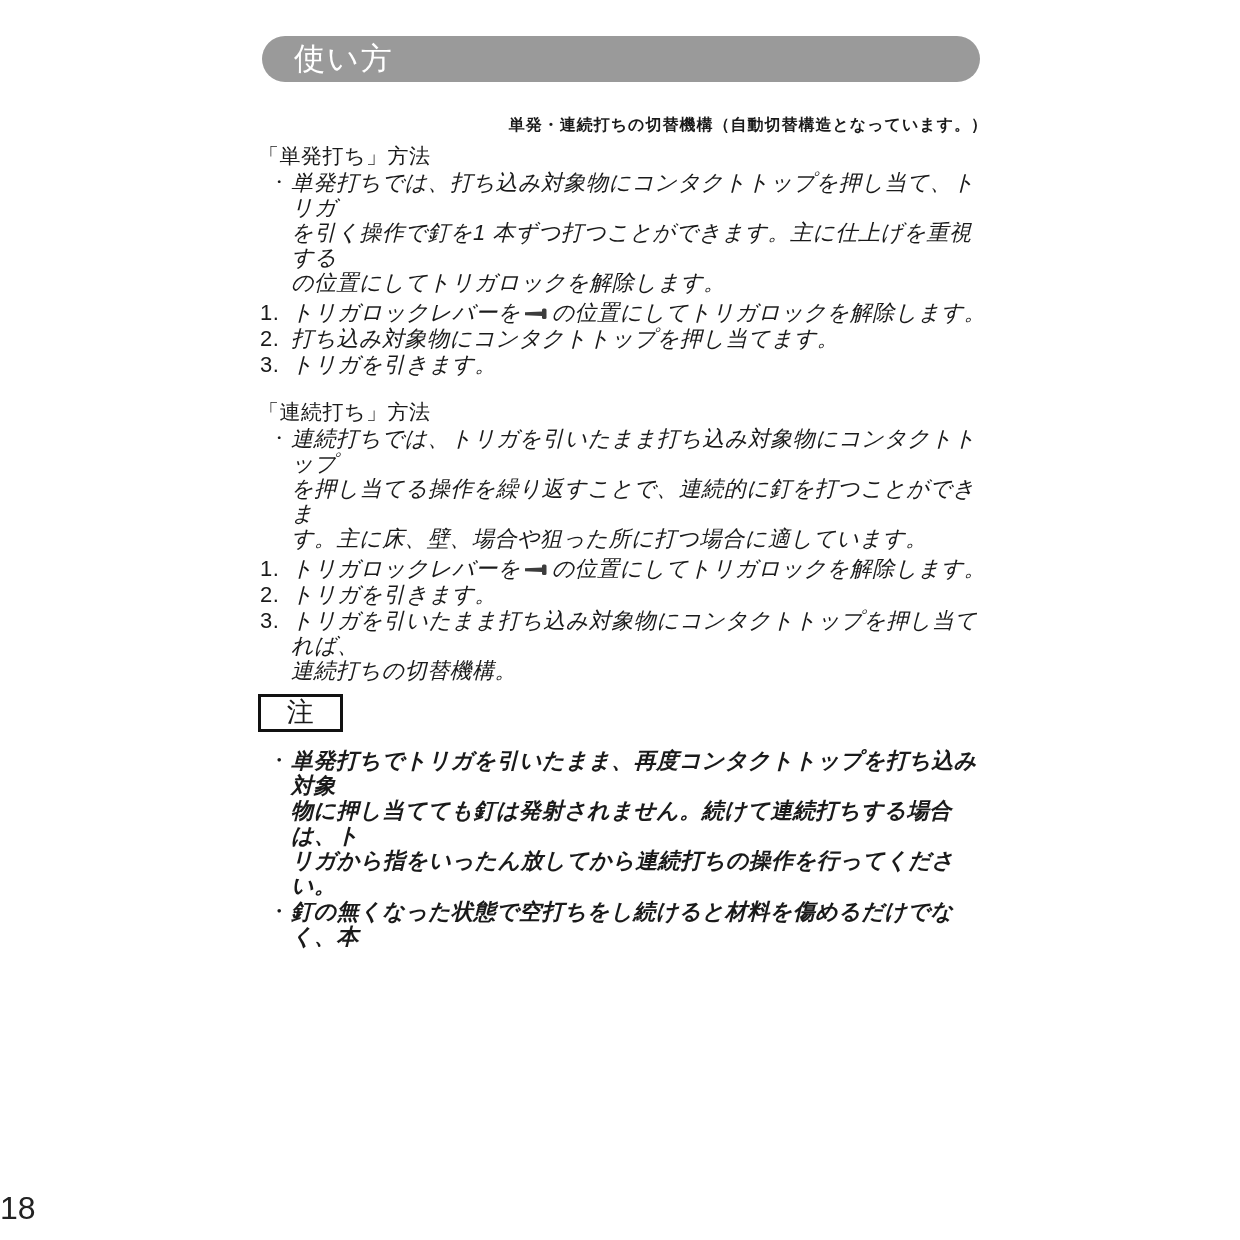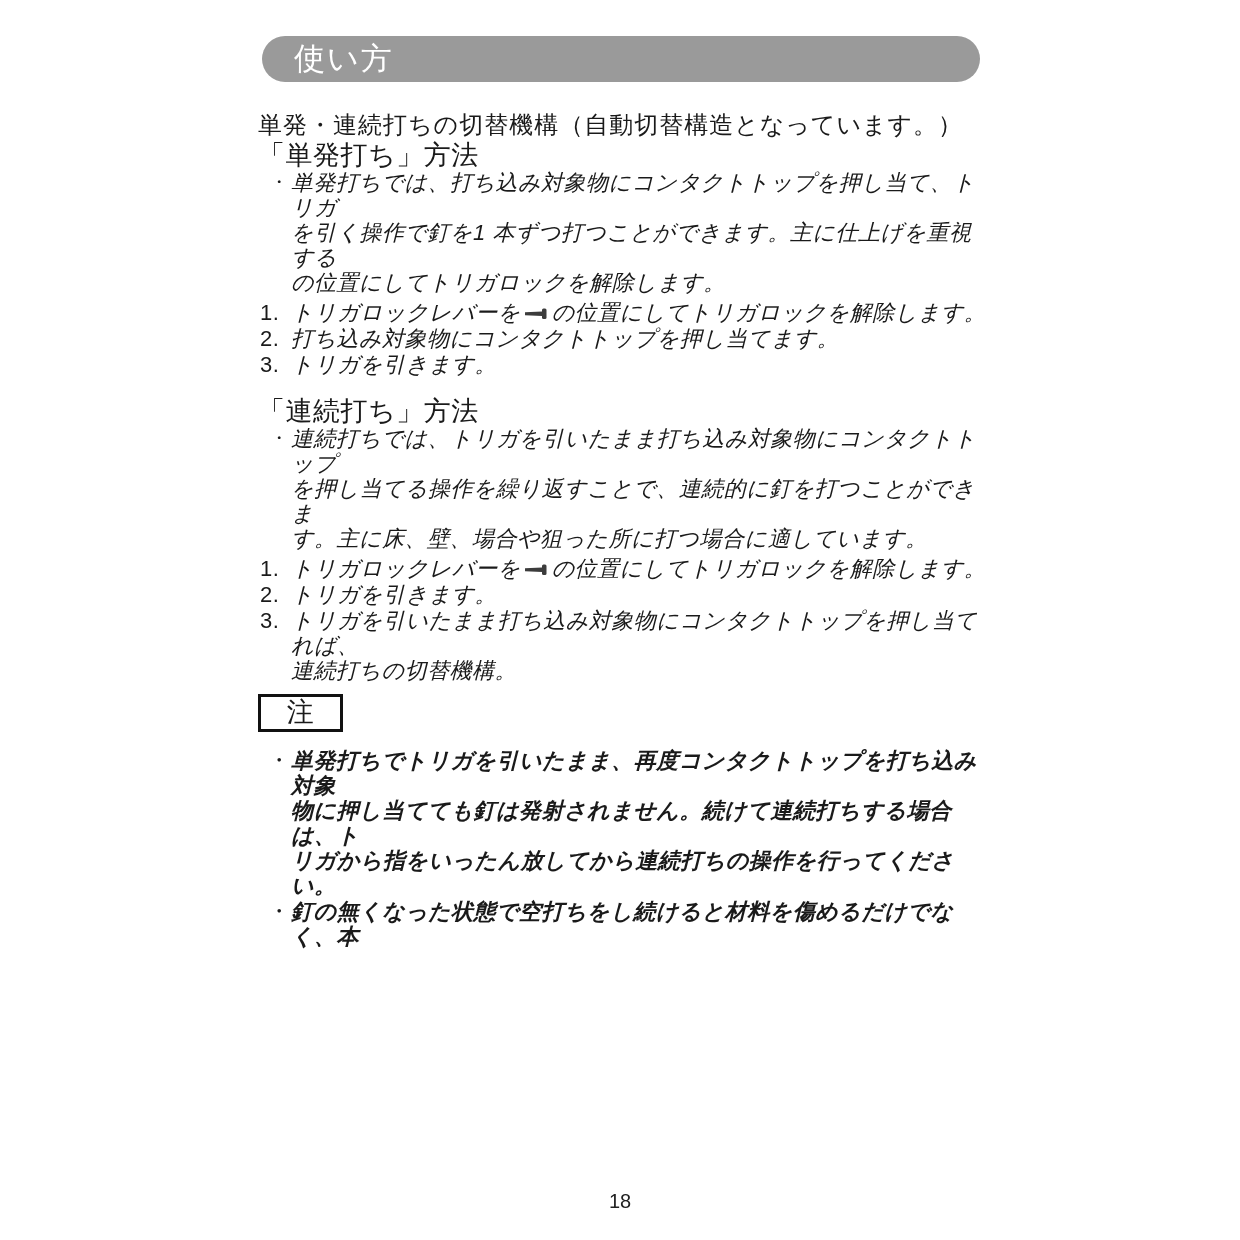--- a/index.html
+++ b/index.html
@@ -40,28 +40,29 @@
     position: absolute;
     left: 258px;
     top: 110px;
     width: 730px;
     font-size: 22px;
     line-height: 25px;
     letter-spacing: 0.5px;
   }
 
   .heading {
-    font-size: 24px;
-    font-weight: normal;
+    font-size: 16px;
+    font-weight: bold;
     letter-spacing: 1px;
     line-height: 30px;
     margin: 0 0 3px 0;
+    text-align: right;
   }
   .sec-label {
-    font-size: 27px;
+    font-size: 21px;
     line-height: 25px;
     margin: 0 0 2px 0;
   }
 
   .bullet-row, .step-row, .note-row {
     display: flex;
     align-items: flex-start;
   }
   .bullet-row { margin: 0 0 5px 0; }
   .marker {
@@ -102,22 +103,21 @@
     margin-top: 16px;
     font-weight: 600;
   }
   .note-row { margin-bottom: 1px; }
 
   .page-number {
     position: absolute;
     left: 0;
     top: 1190px;
     width: 1240px;
-    text-align: center;
-    font-size: 20px;
+    font-size: 32px;
     color: #222222;
   }
 </style>
 </head>
 <body>
 
 <div class="page">
 
   <div class="header-bar">
     <span class="title">使い方</span>

